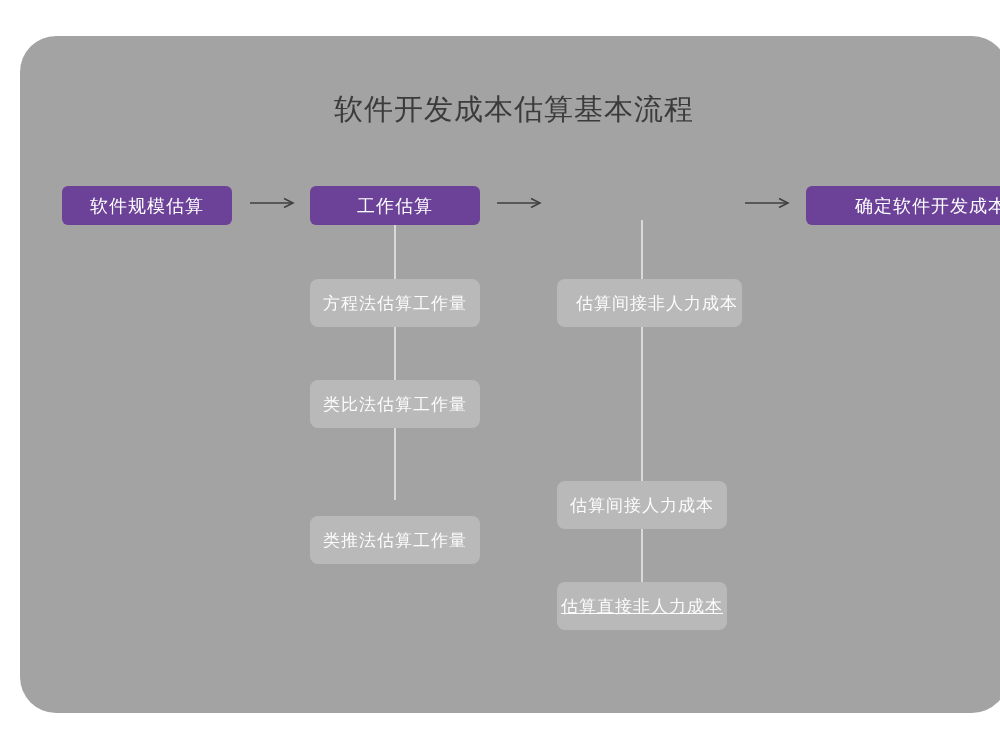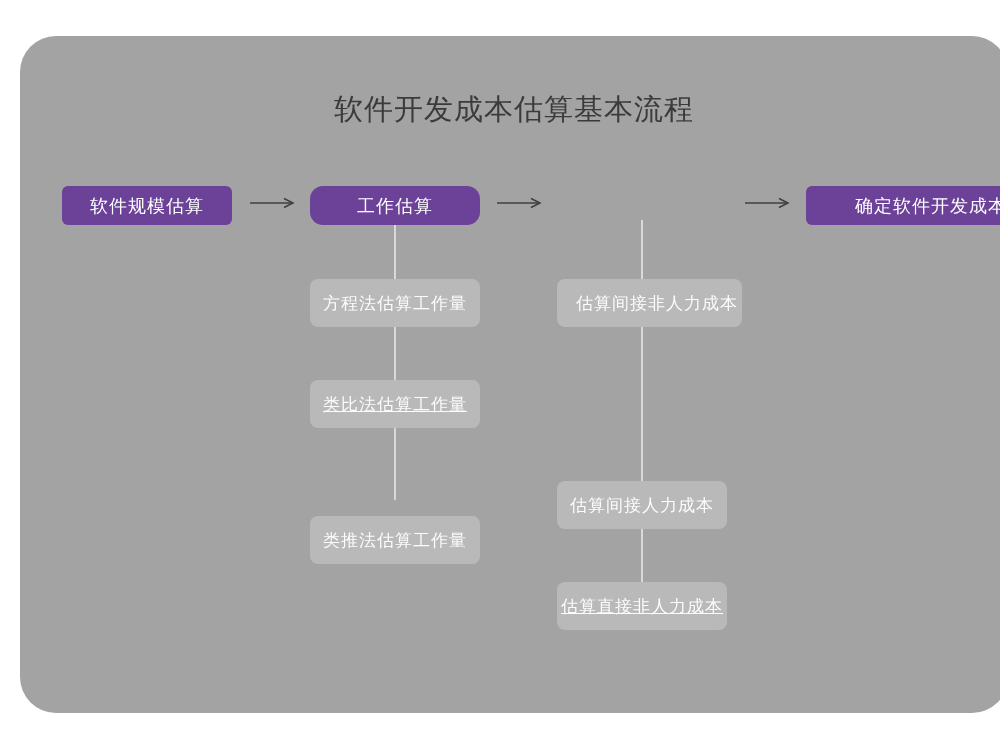--- a/index.html
+++ b/index.html
@@ -93,41 +93,41 @@
 
     <div class="pnode row-top" style="left:42px;">软件规模估算</div>
 
     <span class="arrow" style="left:229px; top:161px;">
       <svg width="46" height="12" viewBox="0 0 46 12">
         <line x1="1" y1="6" x2="43" y2="6" stroke="currentColor" stroke-width="1.5"></line>
         <polyline points="35,1.5 44,6 35,10.5" fill="none" stroke="currentColor" stroke-width="1.5"></polyline>
       </svg>
     </span>
 
-    <div class="pnode row-top" style="left:290px;border-radius:13px;">工作估算</div>
+    <div class="pnode row-top" style="left:290px;">工作估算</div>
 
     <span class="arrow" style="left:476px; top:161px;">
       <svg width="46" height="12" viewBox="0 0 46 12">
         <line x1="1" y1="6" x2="43" y2="6" stroke="currentColor" stroke-width="1.5"></line>
         <polyline points="35,1.5 44,6 35,10.5" fill="none" stroke="currentColor" stroke-width="1.5"></polyline>
       </svg>
     </span>
 
 
     <span class="arrow" style="left:724px; top:161px;">
       <svg width="46" height="12" viewBox="0 0 46 12">
         <line x1="1" y1="6" x2="43" y2="6" stroke="currentColor" stroke-width="1.5"></line>
         <polyline points="35,1.5 44,6 35,10.5" fill="none" stroke="currentColor" stroke-width="1.5"></polyline>
       </svg>
     </span>
 
     <div class="pnode row-top" style="left:786px;padding-left:40px;">确定软件开发成本</div>
 
     <div class="gnode" style="left:290px; top:243px;">方程法估算工作量</div>
-    <div class="gnode" style="left:290px; top:344px;text-decoration:underline;">类比法估算工作量</div>
+    <div class="gnode" style="left:290px; top:344px;">类比法估算工作量</div>
     <div class="gnode" style="left:290px; top:444px;margin-top:36px;">类推法估算工作量</div>
 
     <div class="gnode" style="left:537px; top:243px;padding-left:15px;">估算间接非人力成本</div>
     <div class="gnode" style="left:537px; top:445px;">估算间接人力成本</div>
     <div class="gnode" style="left:537px; top:546px;text-decoration:underline;">估算直接非人力成本</div>
 
   </div>
 </div>
 
 </body></html>

